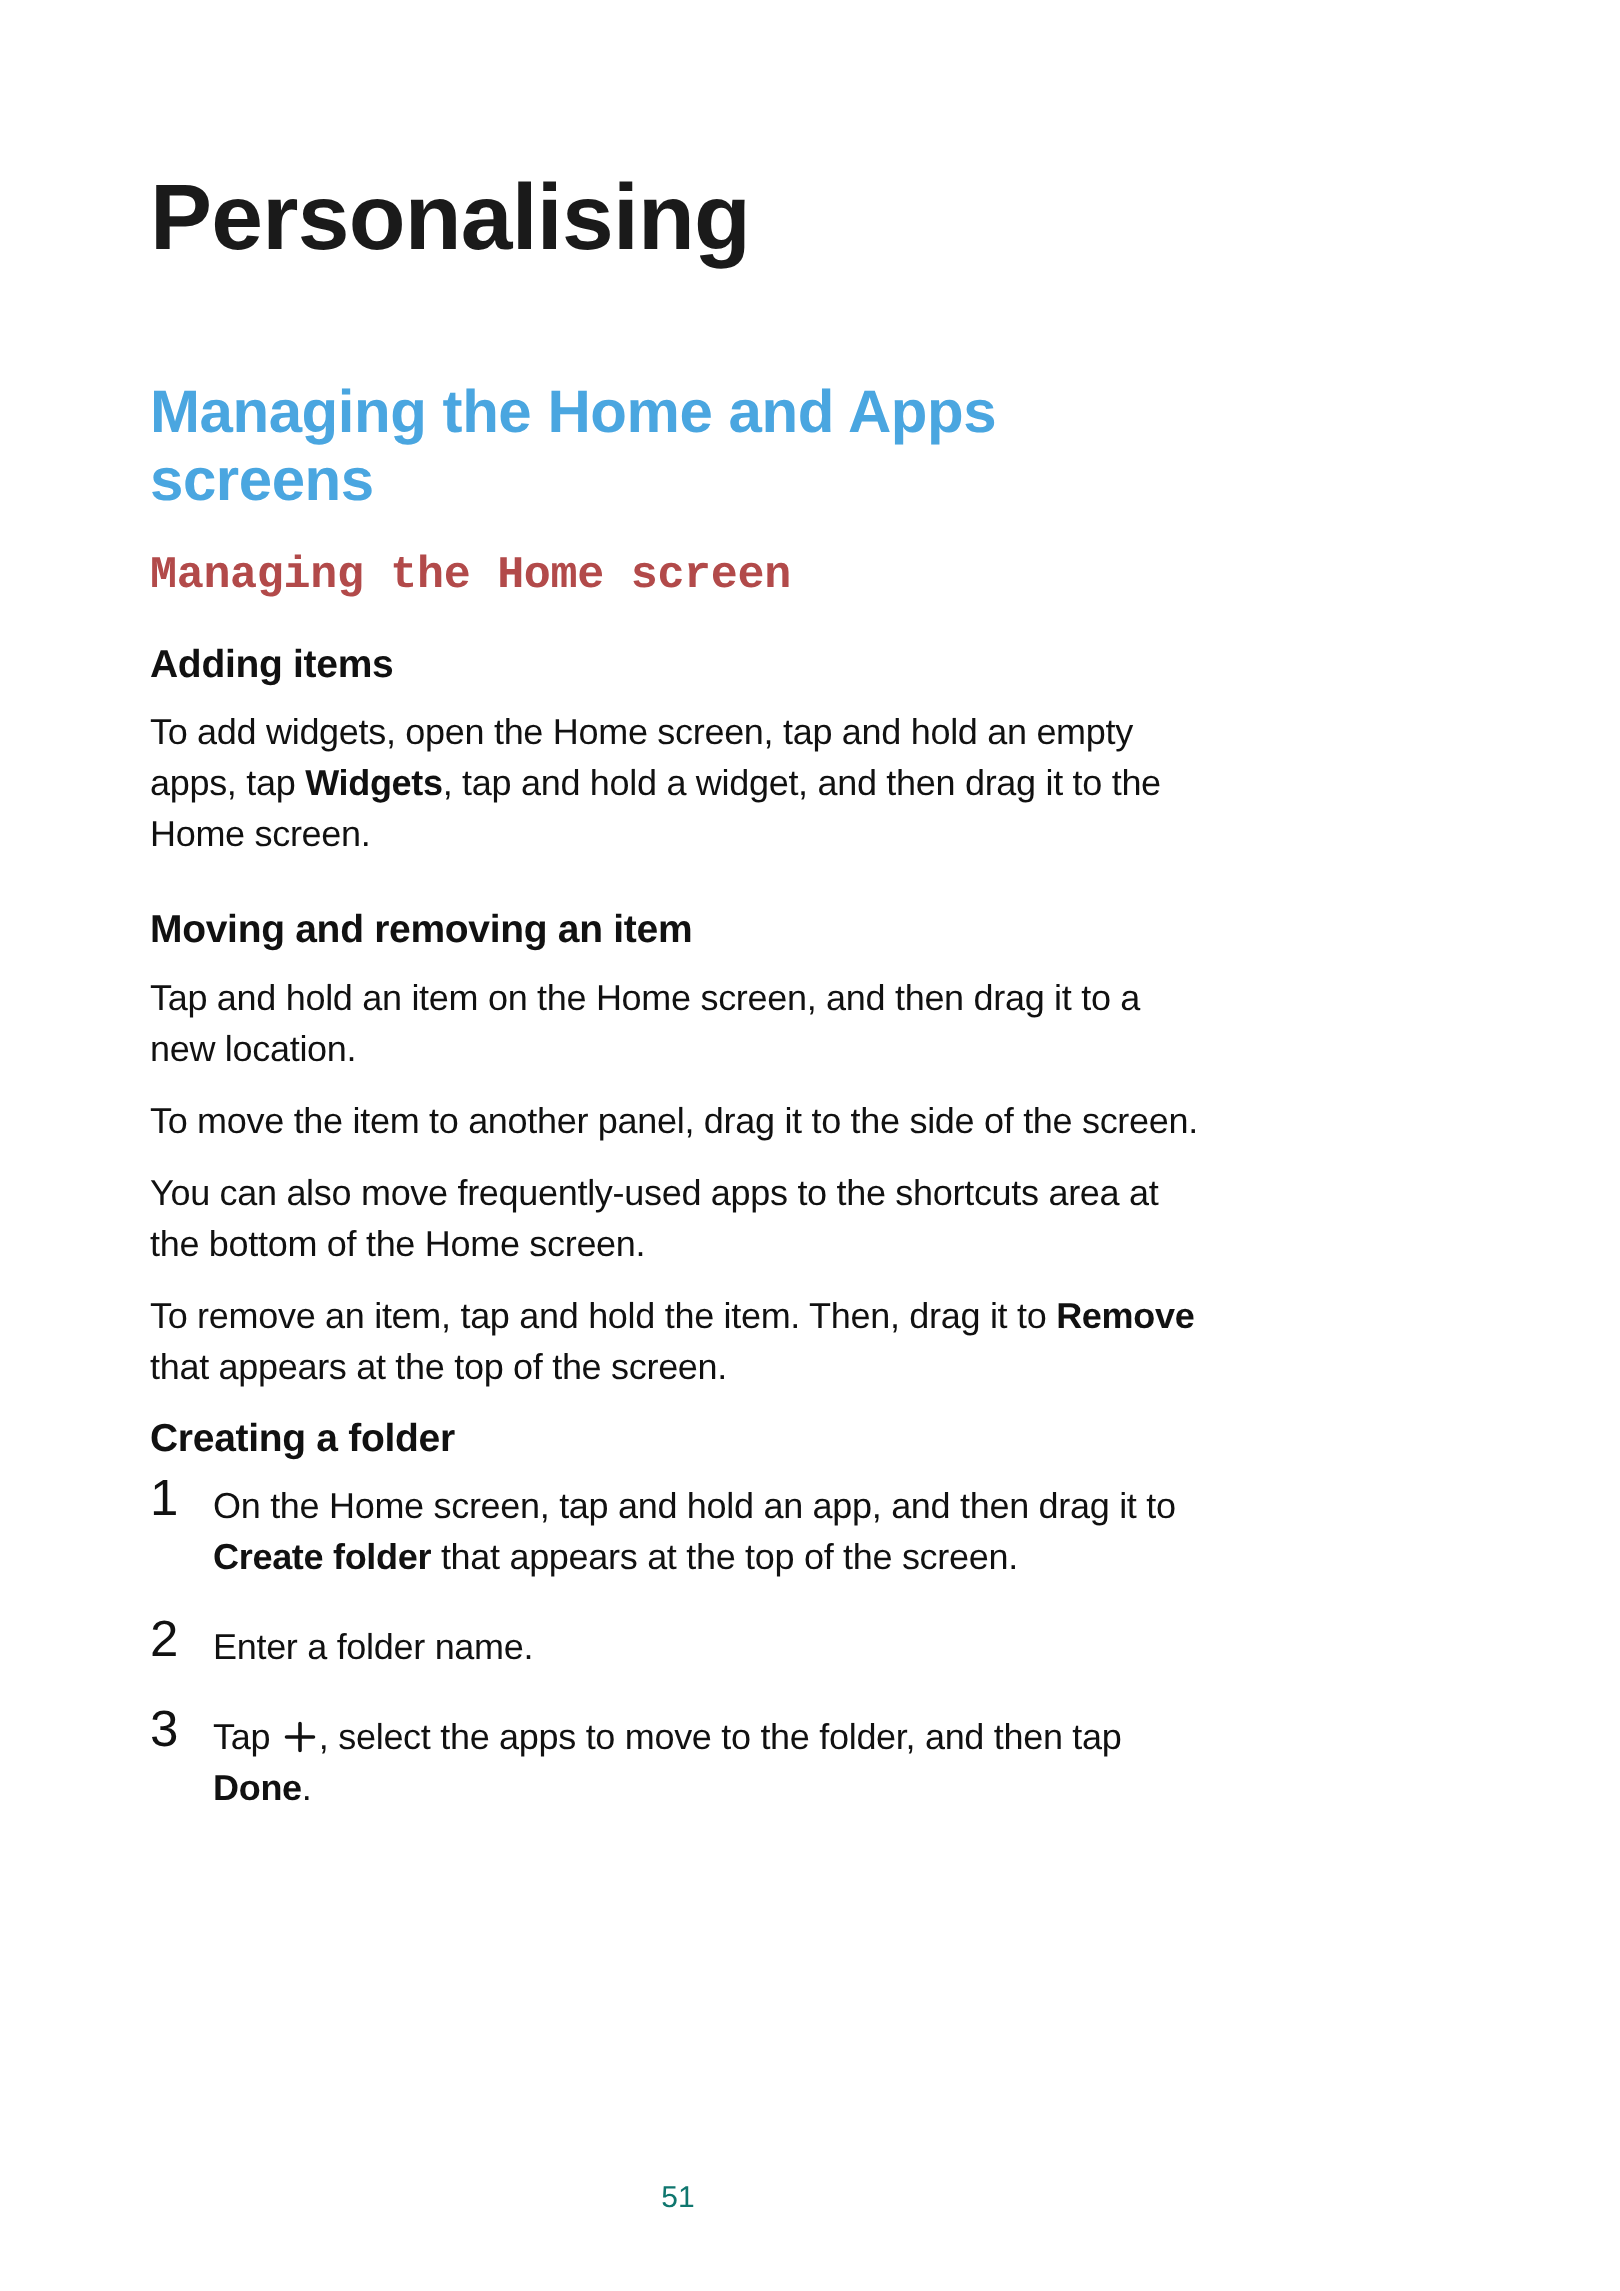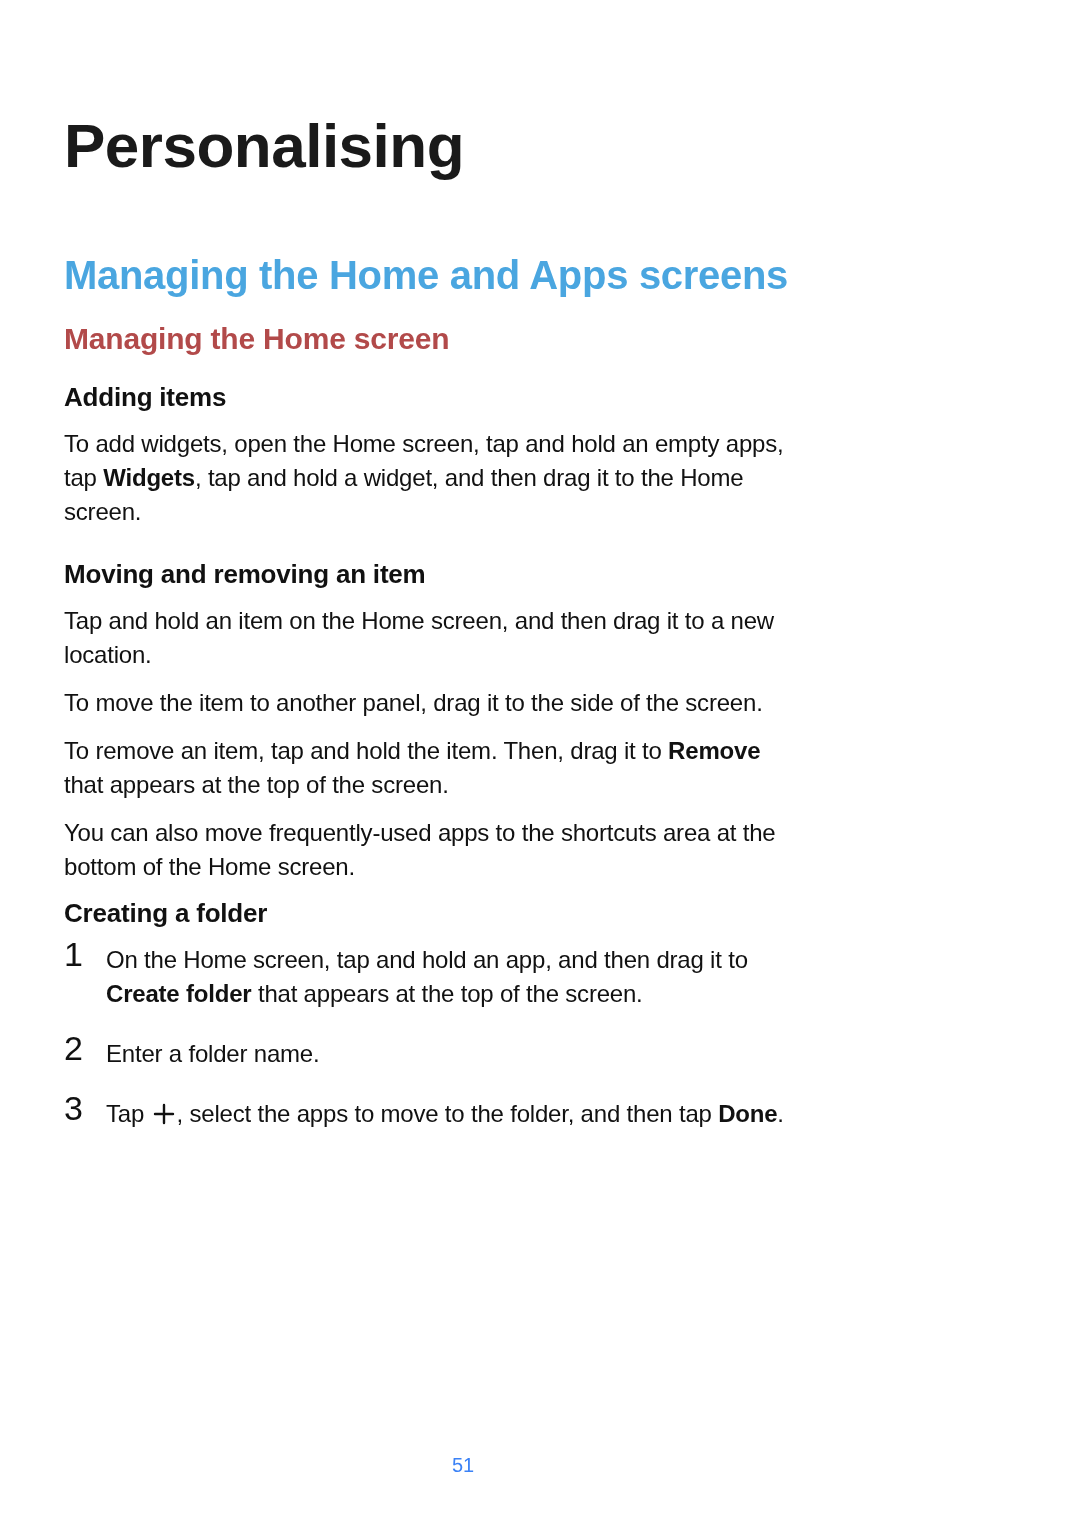--- a/index.html
+++ b/index.html
@@ -11,21 +11,21 @@
     font-family: "Segoe UI", "Helvetica Neue", Arial, sans-serif;
     color: #1a1a1a;
     overflow: hidden;
     -webkit-font-smoothing: antialiased;
   }
   .page {
     position: relative;
     width: 904px;
     height: 1527px;
     box-sizing: border-box;
-    padding: 110px 100px 0 64px;
+    padding: 110px 100px 0 100px;
   }
   .h1 {
     font-size: 62px;
     font-weight: 700;
     letter-spacing: -0.5px;
     margin: 0 0 72px 0;
     color: #1a1a1a;
   }
   .h2 {
     font-size: 40px;
@@ -33,20 +33,21 @@
     letter-spacing: -0.3px;
     color: #4aa6e0;
     margin: 0 0 24px 0;
   }
   .h3 {
     font-size: 30px;
     font-weight: 600;
     color: #b24a4a;
     letter-spacing: -0.2px;
     margin: 0 0 26px 0;
+    font-family: Liberation Mono, monospace;
   }
   .h4 {
     font-size: 26px;
     font-weight: 700;
     color: #111;
     margin: 0 0 14px 0;
     letter-spacing: -0.2px;
   }
   .p {
     font-size: 24px;
@@ -86,25 +87,25 @@
   .plus-icon {
     display: inline-block;
     vertical-align: -3px;
     margin: 0 2px;
   }
   .plus-icon svg { display: block; }
 
   .page-number {
     position: absolute;
     bottom: 50px;
-    left: 11px;
+    left: 0;
     width: 100%;
     text-align: center;
     font-size: 20px;
-    color: #3b82f6;
+    color: #0f766e;
   }
 </style>
 </head>
 <body>
 
 <div class="page">
 
   <h1 class="h1">Personalising</h1>
 
   <h2 class="h2">Managing the Home and Apps screens</h2>
@@ -115,24 +116,24 @@
     <div class="h4">Adding items</div>
     <p class="p">
       <span>To add widgets, open the Home screen, tap and hold an empty apps, tap </span><span class="b">Widgets</span><span>, tap and hold a widget, and then drag it to the Home screen.</span>
     </p>
   </div>
 
   <div class="block-moving">
     <div class="h4">Moving and removing an item</div>
     <p class="p">Tap and hold an item on the Home screen, and then drag it to a new location.</p>
     <p class="p">To move the item to another panel, drag it to the side of the screen.</p>
+    <p class="p">You can also move frequently-used apps to the shortcuts area at the bottom of the Home screen.</p>
     <p class="p">
       <span>To remove an item, tap and hold the item. Then, drag it to </span><span class="b">Remove</span><span> that appears at the top of the screen.</span>
     </p>
-    <p class="p">You can also move frequently-used apps to the shortcuts area at the bottom of the Home screen.</p>
   </div>
 
   <div class="block-folder">
     <div class="h4">Creating a folder</div>
     <ol class="ol">
       <li>
         <span class="num">1</span>
         <span>On the Home screen, tap and hold an app, and then drag it to </span><span class="b">Create folder</span><span> that appears at the top of the screen.</span>
       </li>
       <li>

